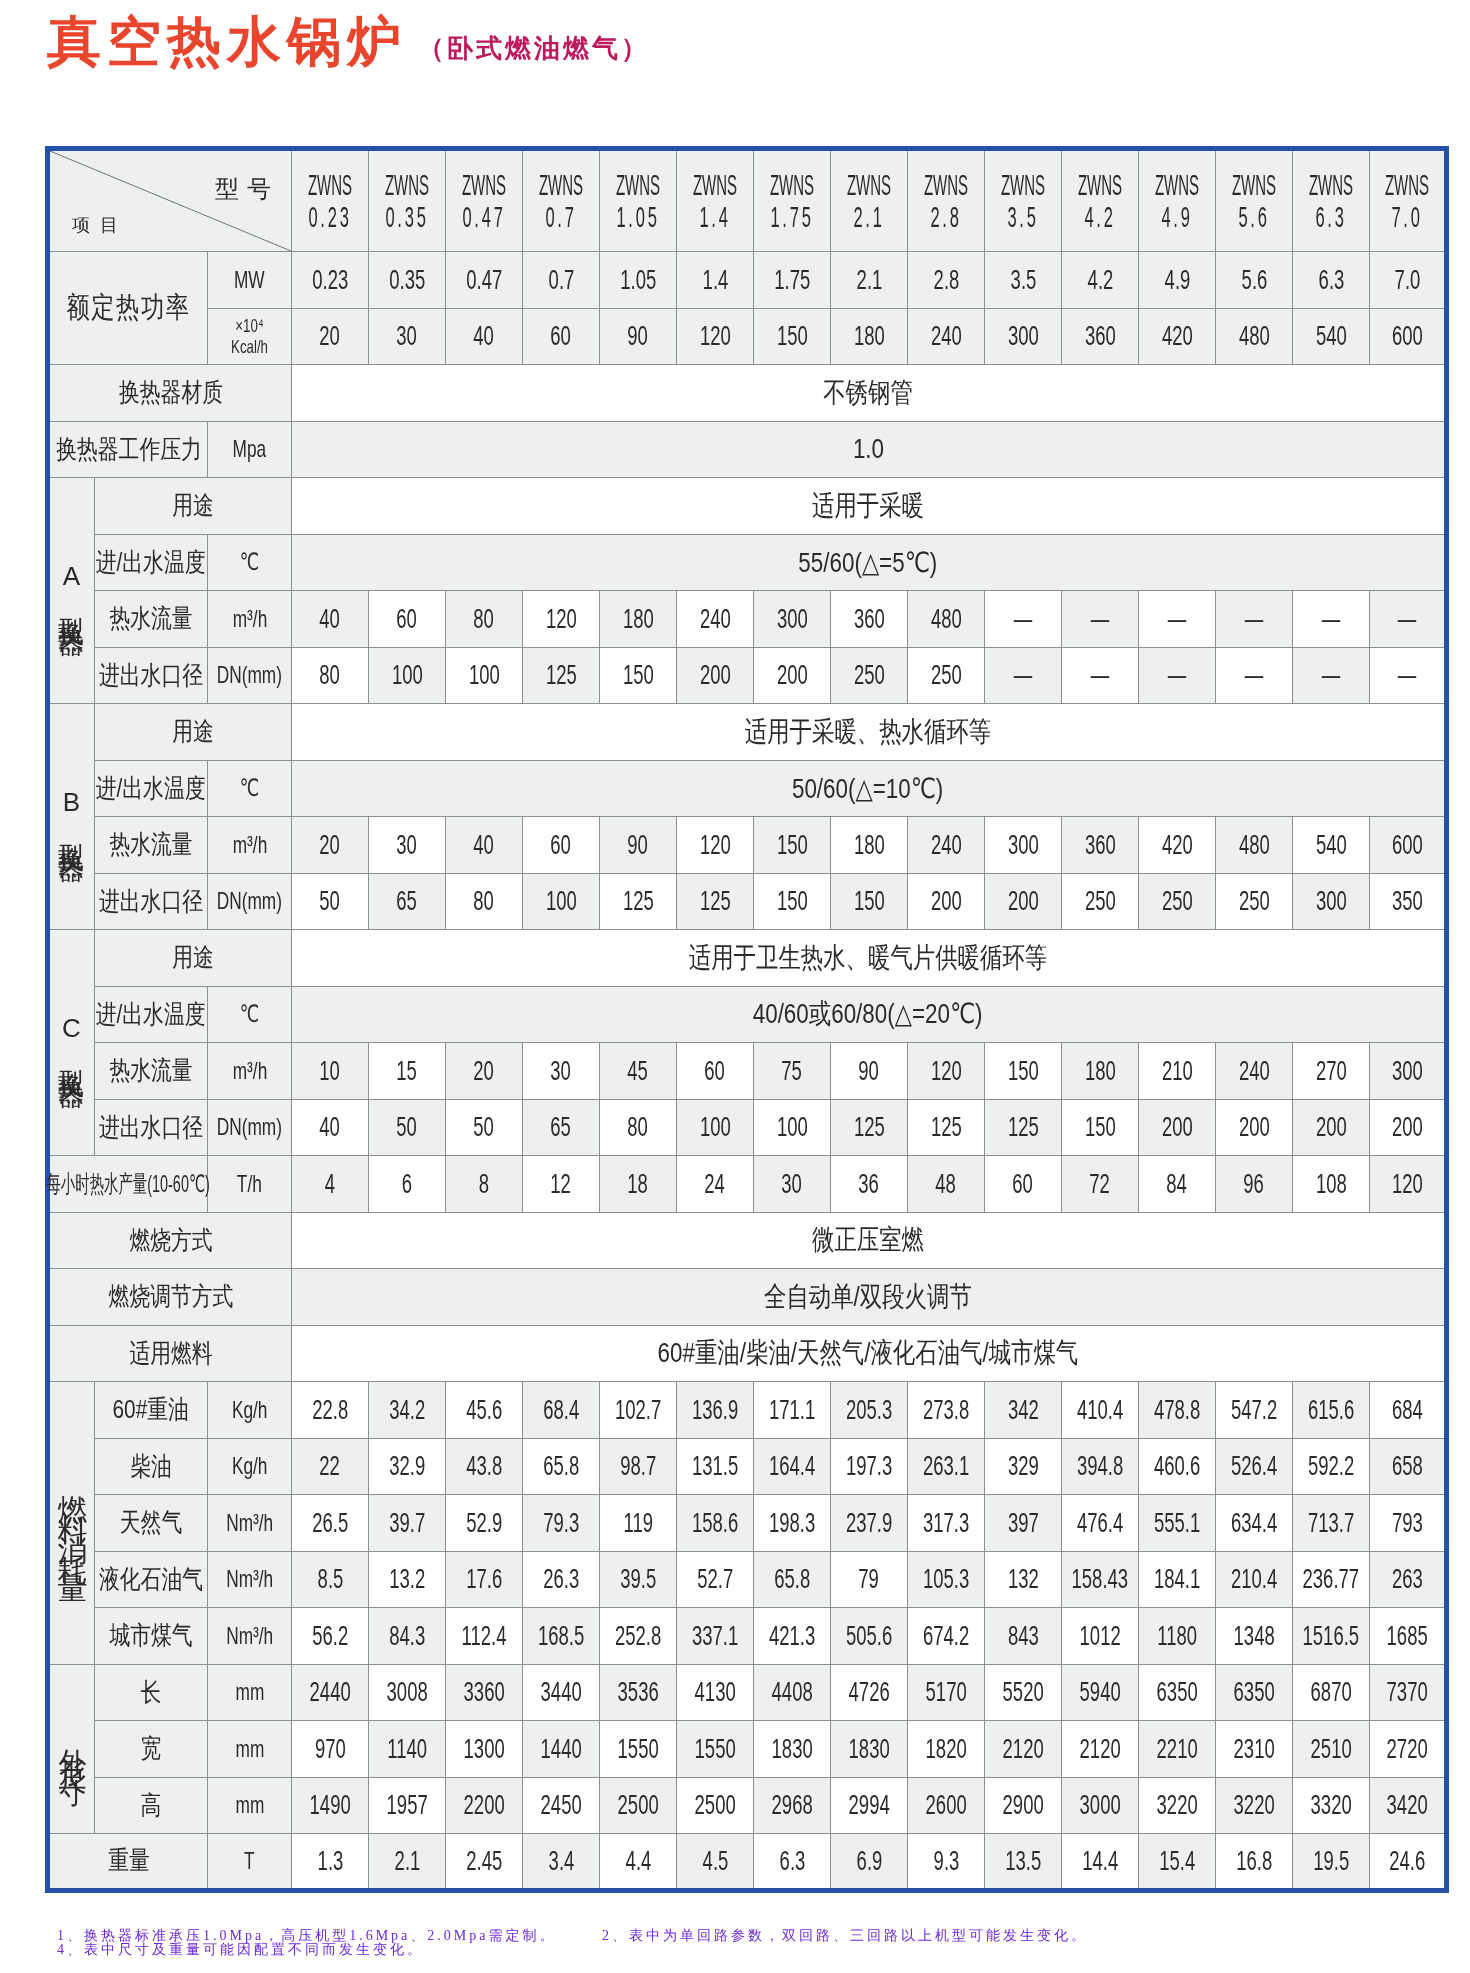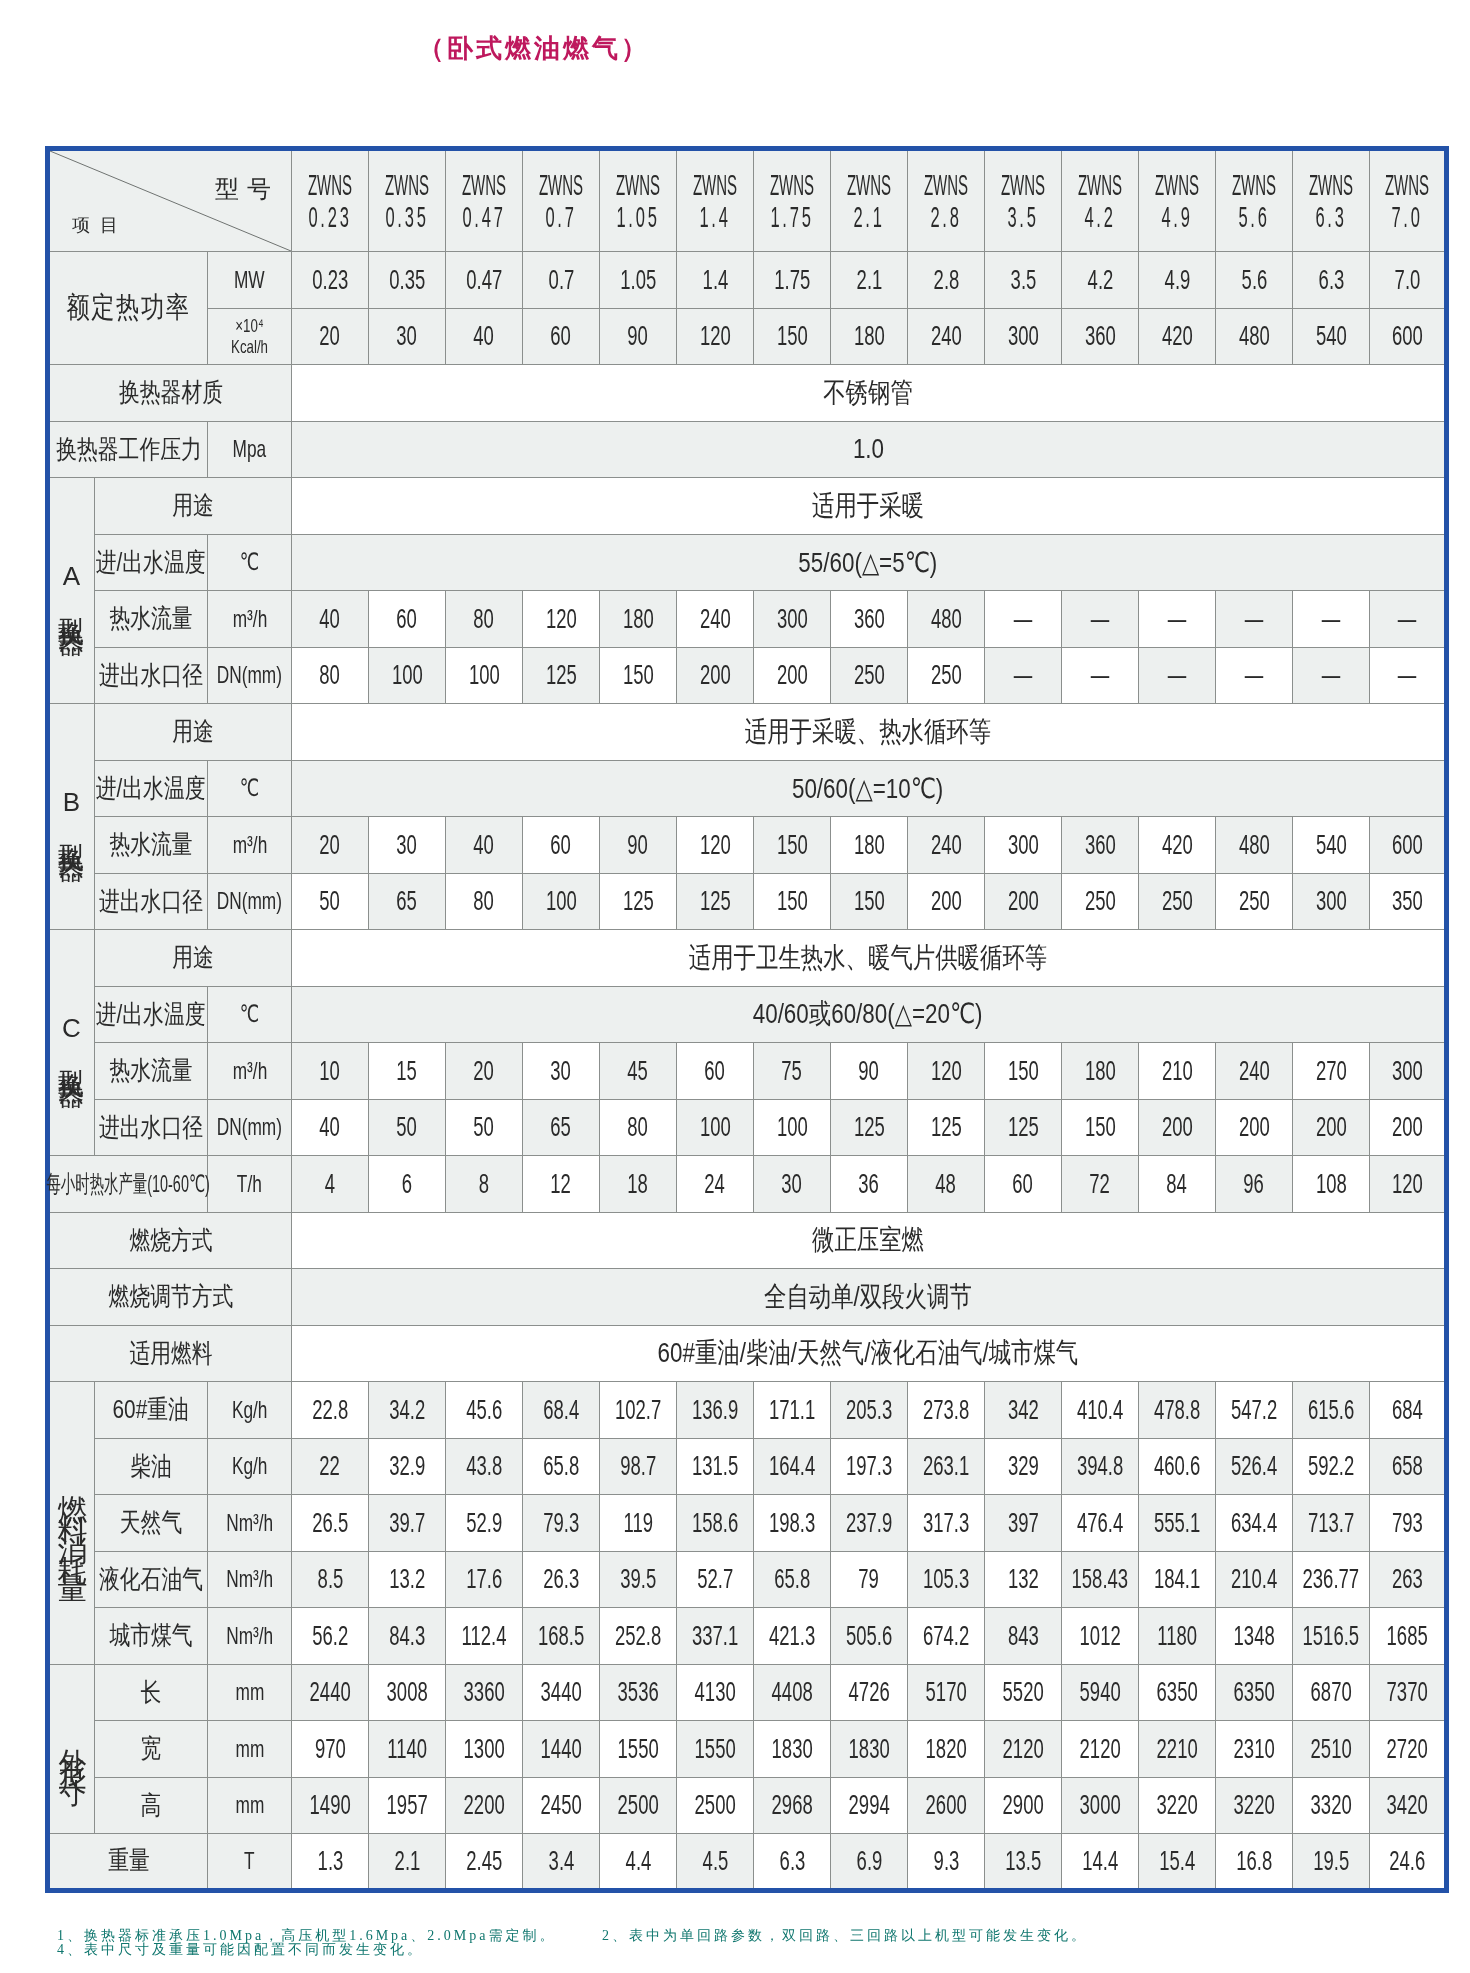--- a/index.html
+++ b/index.html
@@ -57,31 +57,32 @@
       position: absolute; right: 12px; top: 22px;
       font-size: 24px; letter-spacing: 8px; white-space: nowrap;
     }
     .diag-bottom {
       position: absolute; left: 22px; bottom: 14px;
       font-size: 18px; letter-spacing: 10px; white-space: nowrap;
     }
 
     .note {
       position: absolute; font-family: "Liberation Serif", "DejaVu Serif", serif;
-      font-size: 14px; line-height: 14px; letter-spacing: 3px; color: #0f766e; white-space: nowrap;
+      font-size: 14px; line-height: 14px; letter-spacing: 3px; color: #6d28d9; white-space: nowrap;
     }
     .note-1 { left: 57px; top: 1929px; }
     .note-2 { left: 602px; top: 1929px; }
     .note-3 { left: 57px; top: 1943px; }
   </style>
 </head>
 <body>
 
 <div id="page">
 
+  <span class="title-main">真空热水锅炉</span>
   <span class="title-sub">（卧式燃油燃气）</span>
 
   <table id="spec">
     <colgroup>
       <col style="width:47px">
       <col style="width:113px">
       <col style="width:84px">
       <col style="width:77px">
       <col style="width:77px">
       <col style="width:77px">

